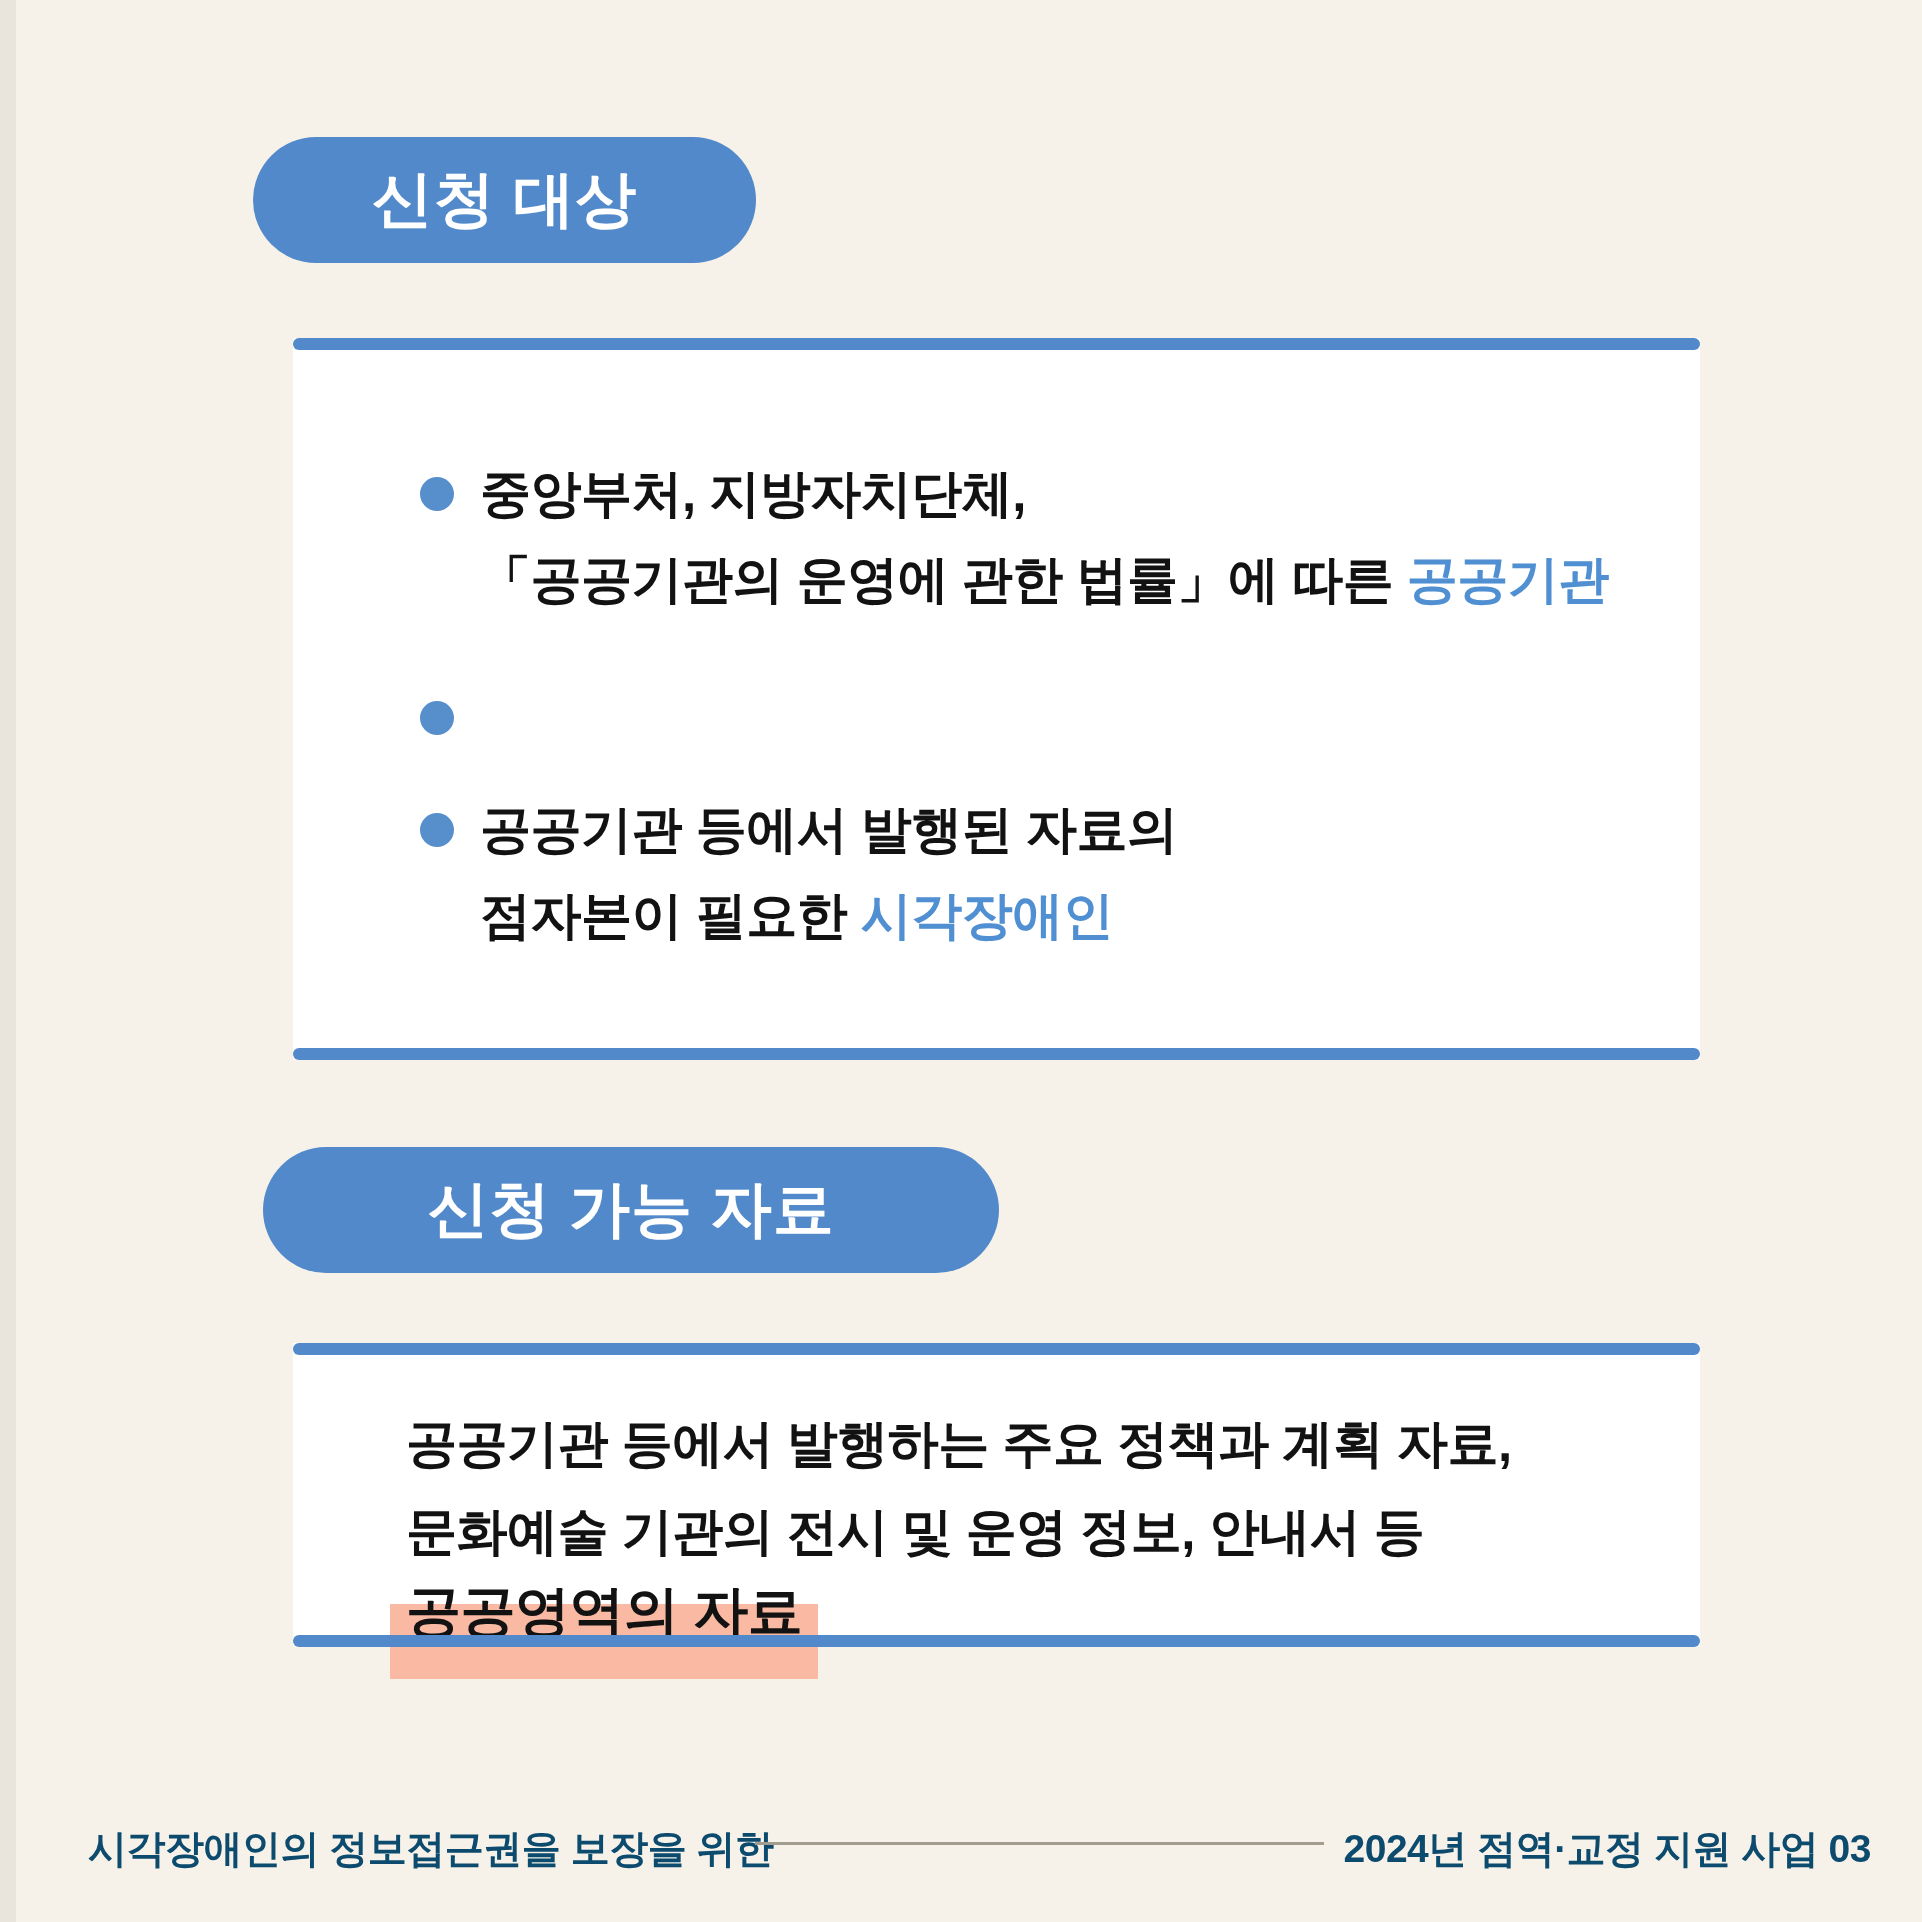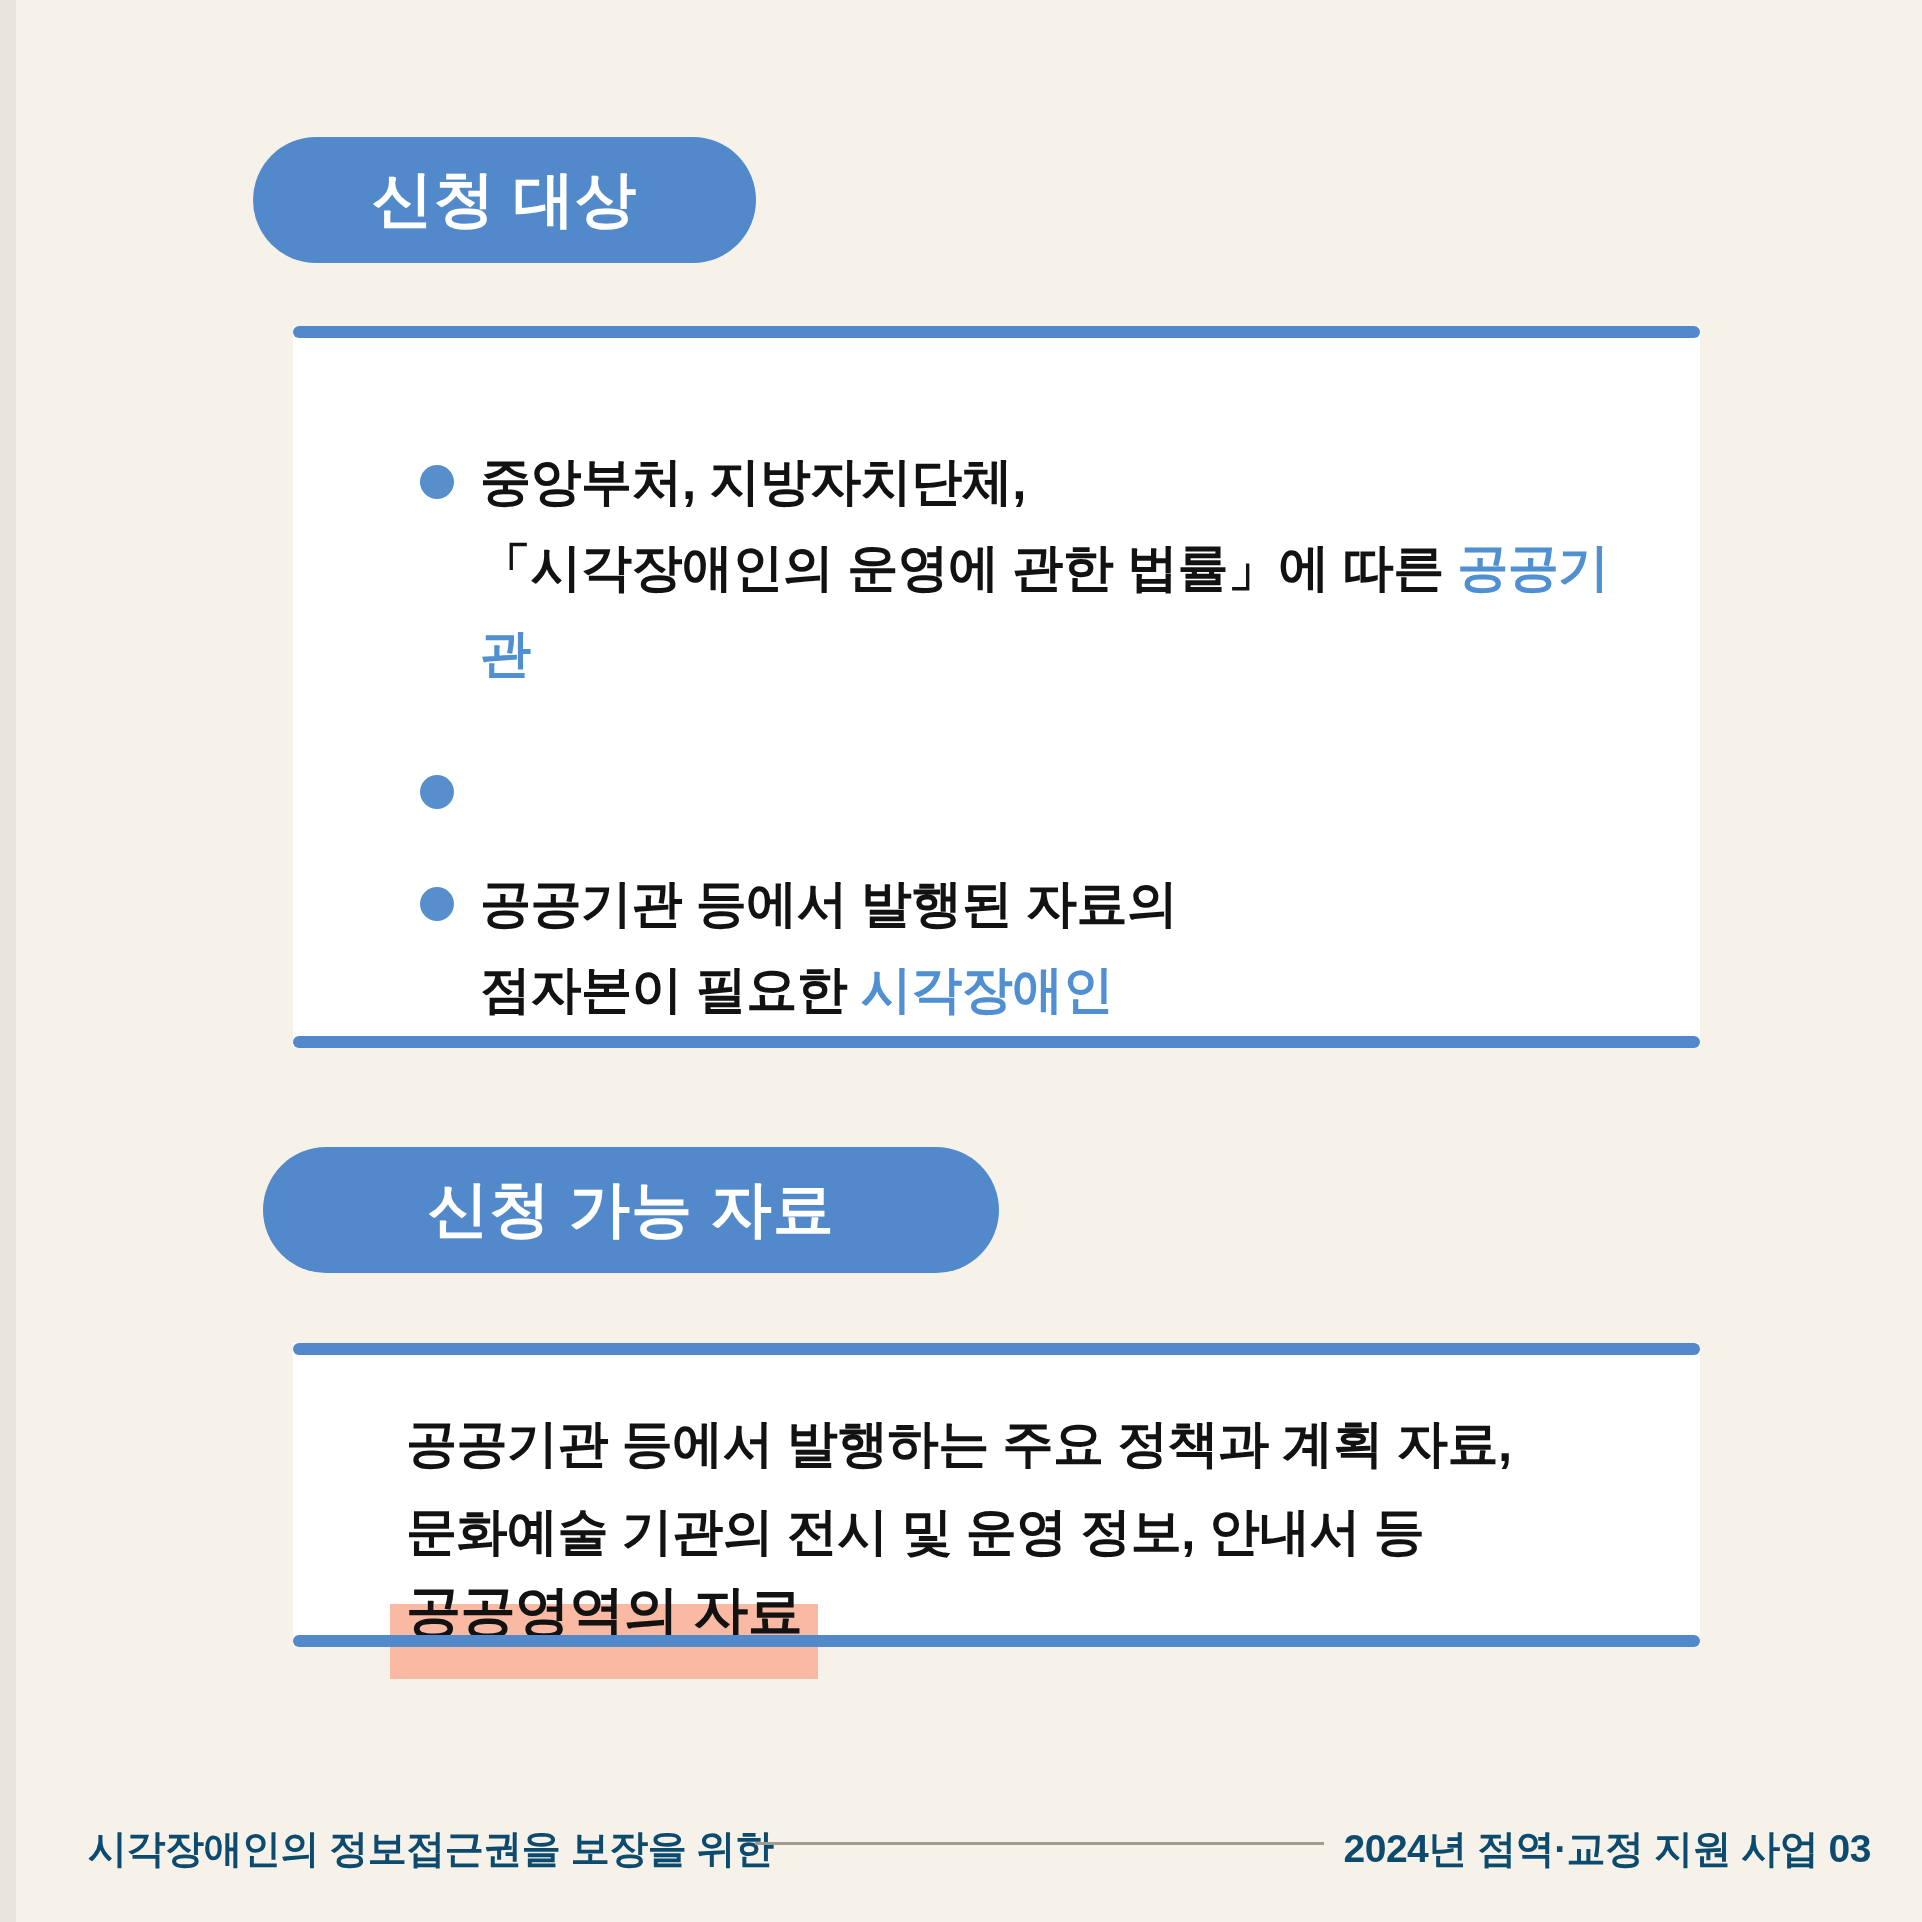--- a/index.html
+++ b/index.html
@@ -31,21 +31,21 @@
     letter-spacing: 0.9px;
   }
   .badge-1 { left: 237px; top: 137px; width: 503px; height: 126px; }
   .badge-2 { left: 247px; top: 1147px; width: 736px; height: 126px; }
 
   
   .card {
     position: absolute;
     background: #FFFFFF;
   }
-  .card-1 { left: 277px; top: 326px; width: 1407px; height: 722px; }
+  .card-1 { left: 277px; top: 338px; width: 1407px; height: 722px; }
   .card-2 { left: 277px; top: 1343px; width: 1407px; height: 304px; }
   .rule {
     position: absolute;
     left: 0;
     width: 100%;
     height: 12px;
     border-radius: 6.5px;
     background: #5289CA;
   }
   .rule.top { top: 0; }
@@ -155,21 +155,21 @@
 
     <ul class="bullet-list">
 
       <li class="bullet-item">
         <span class="dot"></span>
         <div class="item-text">
           <div>
             <span>중앙부처, 지방자치단체,</span>
           </div>
           <div>
-            <span>「시각장애인의 운영에 관한 법률」에 따른 </span><span class="accent">공공기관</span>
+            <span>「공공기관의 운영에 관한 법률」에 따른 </span><span class="accent">공공기관</span>
           </div>
         </div>
       </li>
 
       <li class="bullet-item">
         <span class="dot"></span>
       </li>
 
       <li class="bullet-item">
         <span class="dot"></span>

